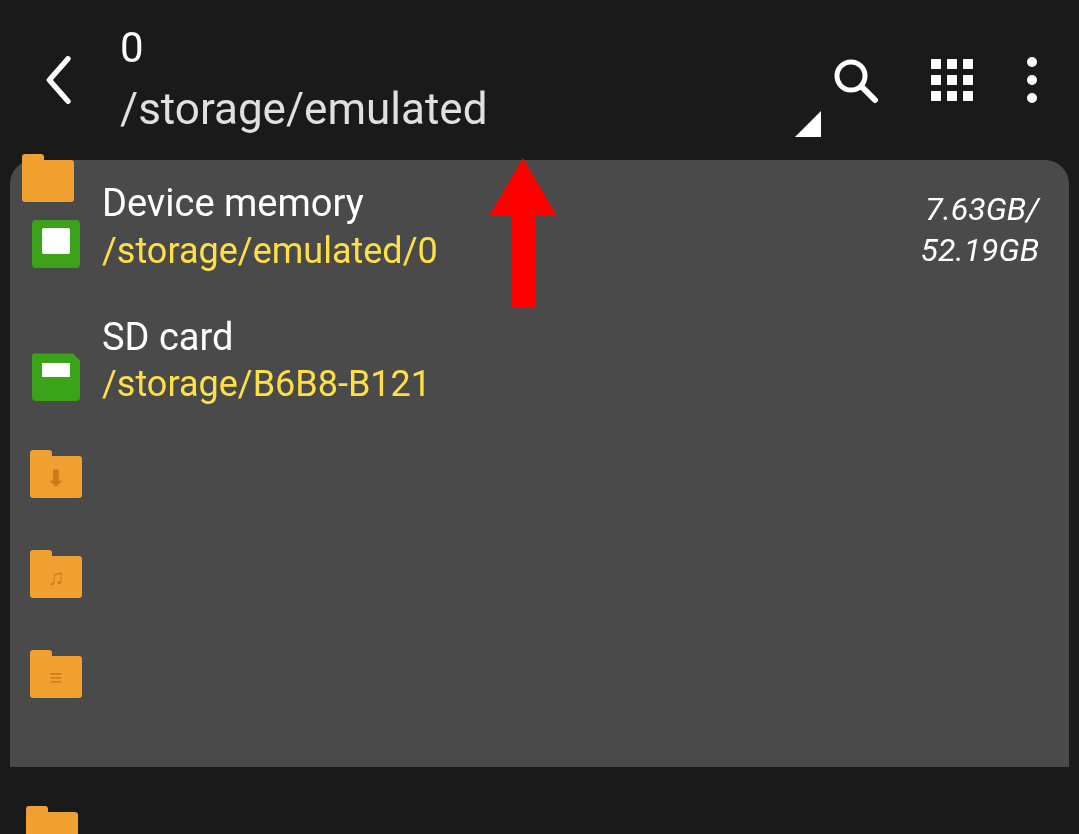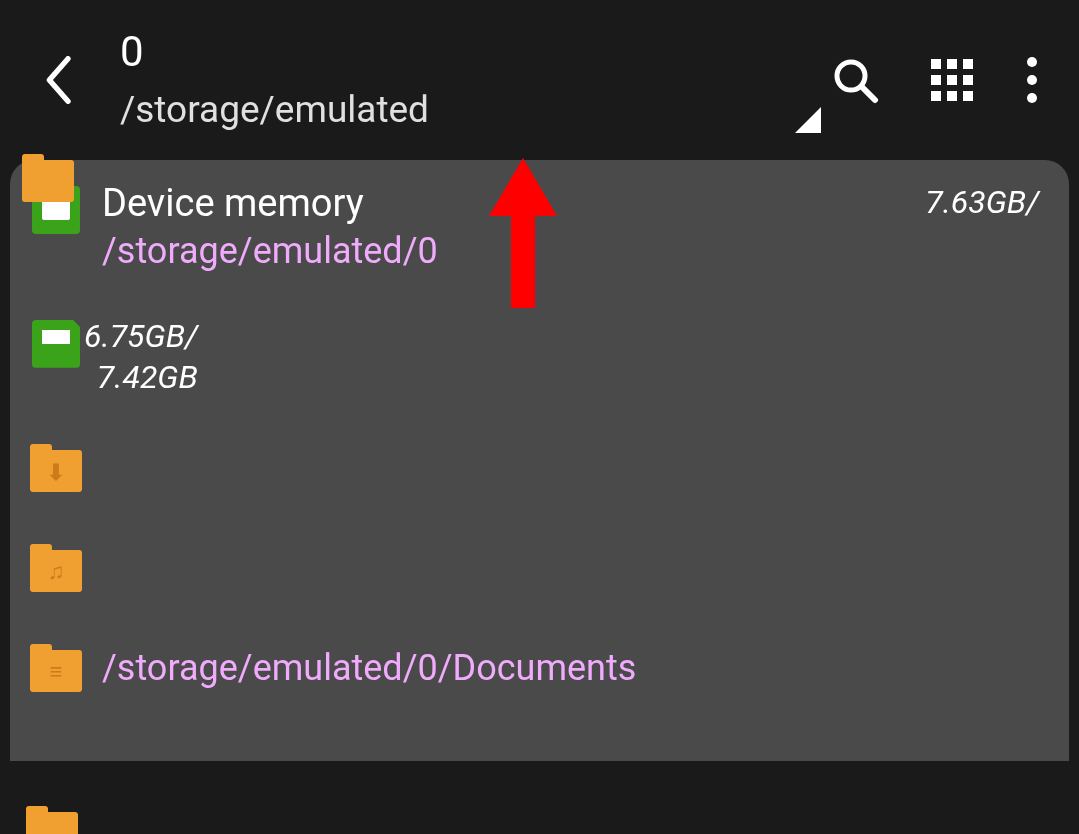--- a/index.html
+++ b/index.html
@@ -32,21 +32,21 @@
       cursor: pointer;
       position: relative;
     }
     .title-main {
       font-size: 42px;
       font-weight: 400;
       color: #fff;
       line-height: 1.1;
     }
     .title-sub {
-      font-size: 37px;
+      font-size: 44px;
       color: #e0e0e0;
       margin-top: 12px;
     }
     .dropdown-triangle {
       position: absolute;
       right: 10px;
       bottom: -6px;
     }
     .action-icons {
       display: flex;
@@ -64,21 +64,21 @@
       position: absolute;
       top: 160px;
       left: 10px;
       right: 10px;
       background: #4a4a4a;
       border-radius: 24px 24px 0 0;
       padding-bottom: 40px;
     }
     .list-item {
       display: flex;
-      align-items: flex-start;
+      align-items: flex-end;
       padding: 22px 30px 22px 18px;
       cursor: pointer;
     }
     .item-icon {
       width: 56px;
       height: 56px;
       flex-shrink: 0;
       display: flex;
       align-items: center;
       justify-content: center;
@@ -88,21 +88,21 @@
       padding-left: 18px;
       min-width: 0;
     }
     .item-title {
       font-size: 38px;
       color: #fff;
       line-height: 1.15;
     }
     .item-path {
       font-size: 36px;
-      color: #f0abfc;
+      color: #fde047;
       margin-top: 4px;
     }
     .item-size {
       text-align: right;
       font-size: 32px;
       color: #fff;
       line-height: 1.3;
       flex-shrink: 0;
       font-style: italic;
     }
@@ -213,30 +213,31 @@
   <div class="list-item">
     <div class="item-icon">
         <div class="ic-device"></div>
       </div>
     <div class="item-text">
       <div class="item-title">Device memory</div>
       <div class="item-path">/storage/emulated/0</div>
     </div>
     <div class="item-size">
       <div>7.63GB/</div>
+      <div>52.19GB</div>
     </div>
   </div>
 
   <div class="list-item">
     <div class="item-icon">
         <div class="ic-sd"></div>
       </div>
-    <div class="item-size">
-      <div>6.75GB/</div>
-      <div>7.42GB</div>
+    <div class="item-text">
+      <div class="item-title">SD card</div>
+      <div class="item-path">/storage/B6B8-B121</div>
     </div>
   </div>
 
   <div class="list-item">
     <div class="item-icon">
       <div class="ic-folder">
           <span class="glyph">⬇</span>
         </div>
     </div>
     <div class="item-text">
@@ -251,21 +252,20 @@
     </div>
   </div>
 
   <div class="list-item">
     <div class="item-icon">
       <div class="ic-folder">
           <span class="glyph">≡</span>
         </div>
     </div>
     <div class="item-text">
-      <div class="item-path">/storage/emulated/0/Documents</div>
     </div>
   </div>
 
 </div>
 
 <div class="folder-peek">
   <div class="ic-folder"></div>
 </div>
 
 <div class="arrow-annotation">

